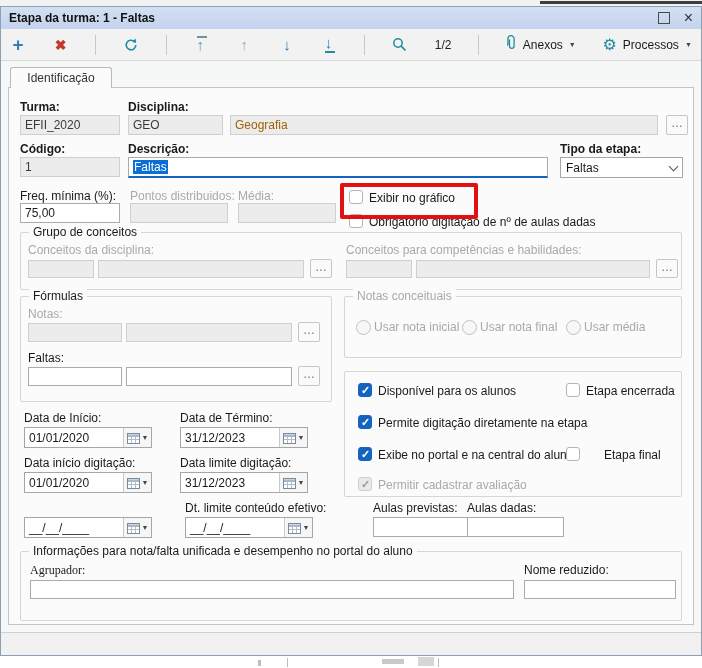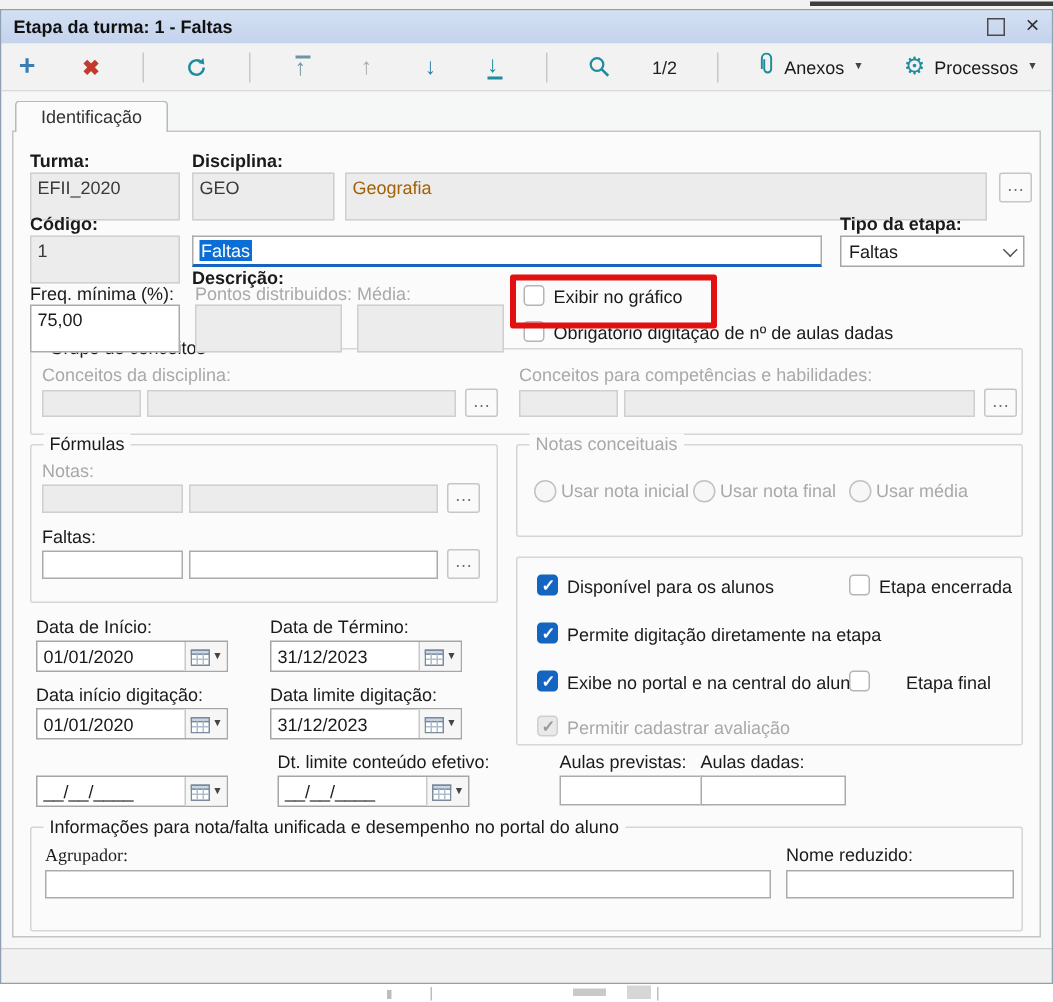--- a/index.html
+++ b/index.html
@@ -31,21 +31,21 @@
   .caret{font-size:7px;color:#444;}
   .i-gear{color:#1E8C9C;font-size:16px;line-height:16px;}
   
   .content{left:1px;top:61px;width:700px;height:571px;background:#F6F7F7;}
   .tab{left:10px;top:67px;width:102px;height:21px;background:#FBFBFB;border:1px solid #B9B9B9;border-bottom:none;
        border-radius:3px 3px 0 0;display:flex;align-items:center;justify-content:center;color:#333;z-index:3;}
   .panel{left:8px;top:87px;width:686px;height:538px;background:#FBFBFB;border:1px solid #C4C4C4;z-index:2;}
   .lbl{position:absolute;box-sizing:border-box;white-space:nowrap;color:#1a1a1a;z-index:4;}
   .b{font-weight:bold;}
   .dis{color:#A9A9A9;}
-  .fld{position:absolute;box-sizing:border-box;height:32px;background:#fff;border:1px solid #ABABAB;
+  .fld{position:absolute;box-sizing:border-box;height:20px;background:#fff;border:1px solid #ABABAB;
        padding:2px 4px;white-space:nowrap;overflow:hidden;z-index:4;}
   .fld.gray{background:#ECECEC;border-color:#CFCFCF;color:#3A3A3A;}
   .fld.blue{color:#a16207;}
   .focusfld{border-bottom:2px solid #1565C0;}
   .sel{background:#0A6ED6;color:#fff;padding:0 1px;}
   .dots{position:absolute;box-sizing:border-box;width:22px;height:20px;background:#FAFAFA;border:1px solid #C6C6C6;
         border-radius:2px;color:#707070;text-align:center;line-height:14px;z-index:4;}
   .selectbox{position:absolute;box-sizing:border-box;height:21px;background:#fff;border:1px solid #A6A6A6;
              display:flex;align-items:center;padding:0 5px;z-index:4;}
   .chev{margin-left:auto;width:6px;height:6px;border-right:1.4px solid #555;border-bottom:1.4px solid #555;
@@ -145,21 +145,21 @@
   <div class="abs panel"></div>
 
   <span class="lbl b" style="left:20px;top:100px;">Turma:</span>
   <span class="lbl b" style="left:128px;top:100px;">Disciplina:</span>
   <div class="fld gray" style="left:20px;top:115px;width:100px;">EFII_2020</div>
   <div class="fld gray" style="left:128px;top:115px;width:95px;">GEO</div>
   <div class="fld gray blue" style="left:230px;top:115px;width:428px;">Geografia</div>
   <div class="dots" style="left:666px;top:115px;">…</div>
 
   <span class="lbl b" style="left:20px;top:142px;">Código:</span>
-  <span class="lbl b" style="left:128px;top:142px;margin-top:36px;">Descrição:</span>
+  <span class="lbl b" style="left:128px;top:142px;">Descrição:</span>
   <span class="lbl b" style="left:560px;top:142px;">Tipo da etapa:</span>
   <div class="fld gray" style="left:20px;top:157px;width:100px;">1</div>
   <div class="fld focusfld" style="left:128px;top:157px;width:420px;height:21px;"><span class="sel">Faltas</span></div>
   <div class="selectbox" style="left:560px;top:157px;width:123px;">
     <span>Faltas</span>
     <span class="chev"></span>
   </div>
 
   <span class="lbl" style="left:20px;top:189px;">Freq. mínima (%):</span>
   <span class="lbl dis" style="left:130px;top:189px;">Pontos distribuidos:</span>

